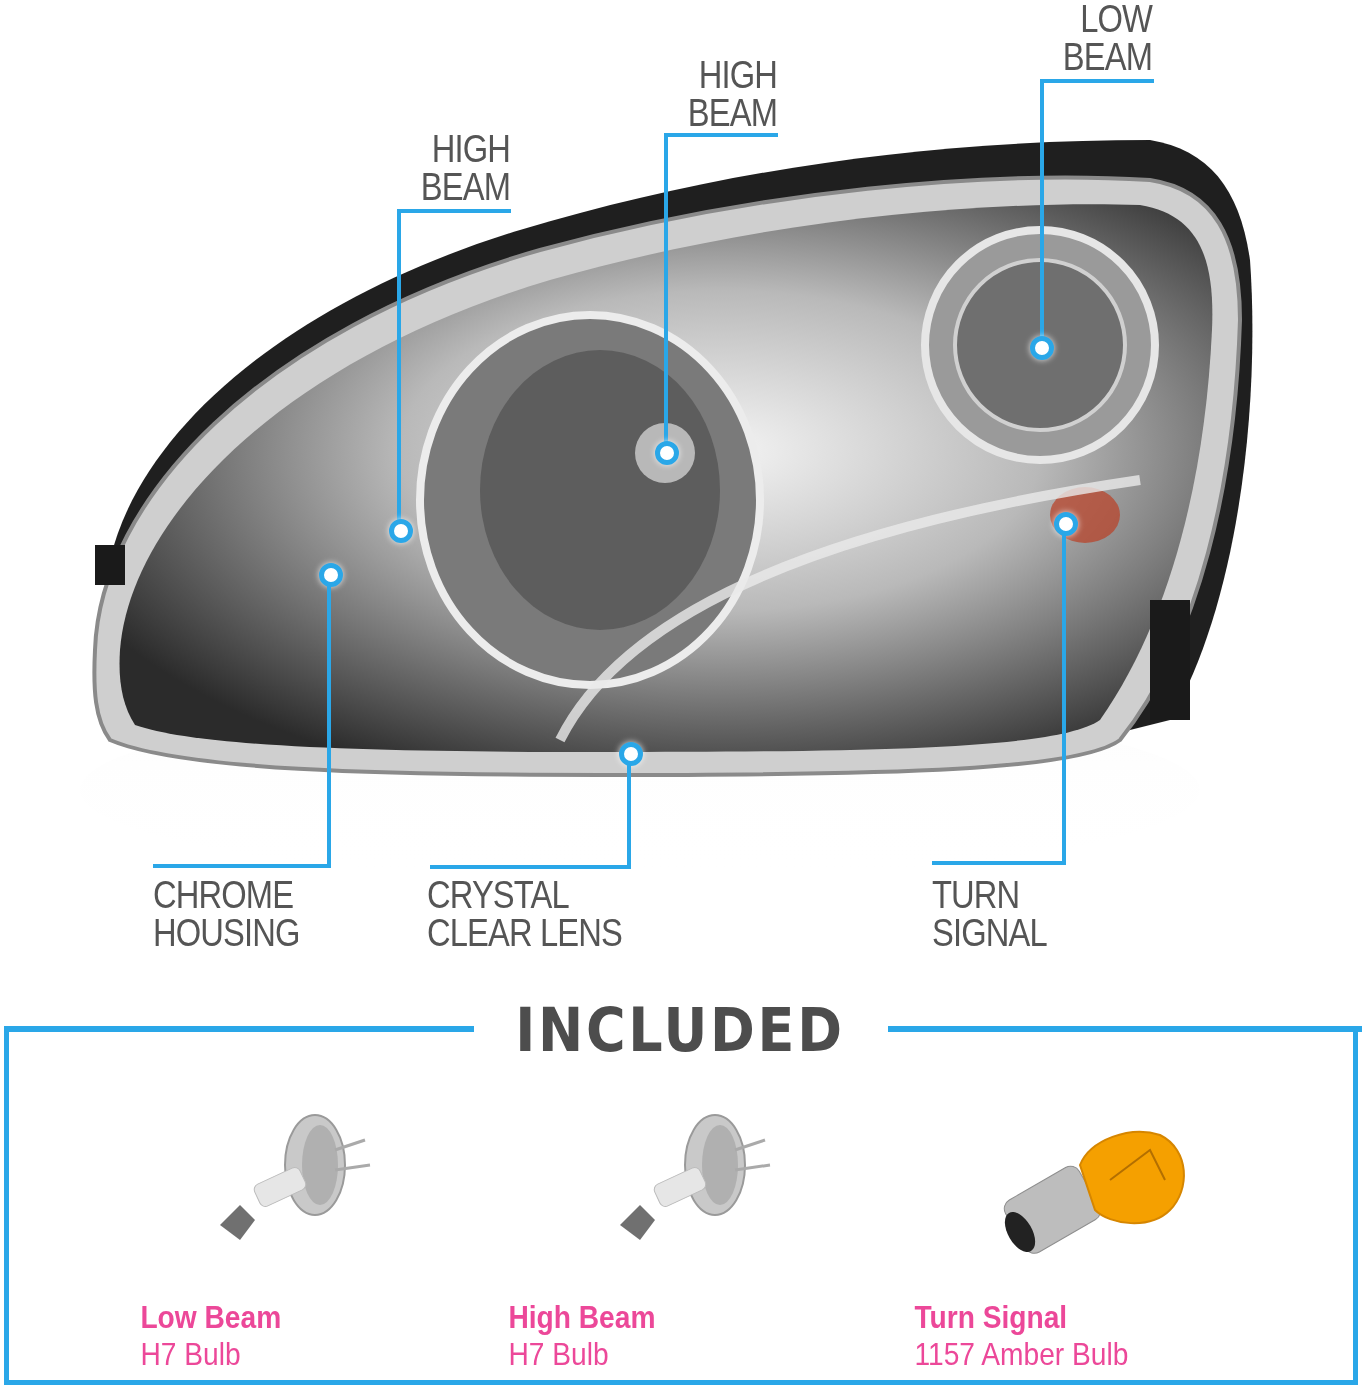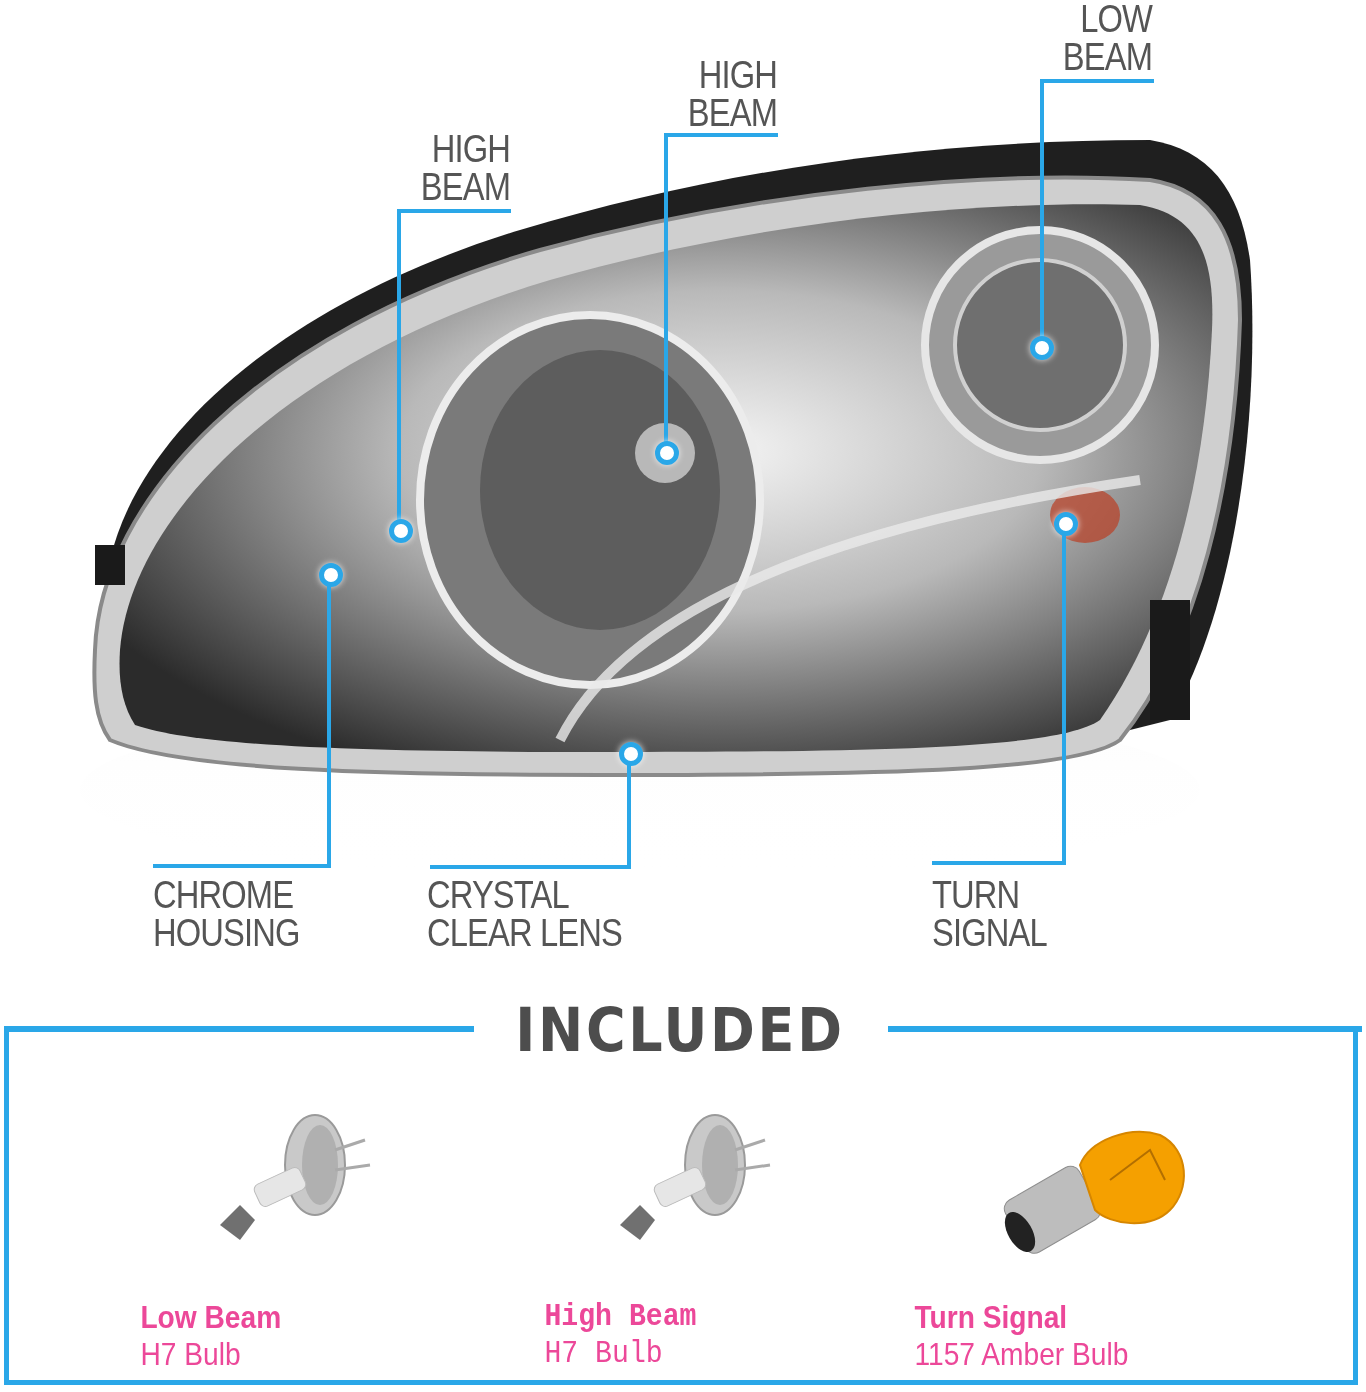--- a/index.html
+++ b/index.html
@@ -137,20 +137,20 @@
   <rect x="10" y="70" width="85" height="60" rx="10" fill="#bdbdbd" stroke="#8e8e8e" transform="rotate(-30 52 100)"></rect>
   <ellipse cx="20" cy="122" rx="12" ry="22" fill="#222" transform="rotate(-30 20 122)"></ellipse>
   <path d="M80 55 C90 30 130 15 160 25 C190 40 190 80 170 100 C150 120 110 115 95 100 Z" fill="#f5a000" stroke="#d68600" stroke-width="2"></path>
   <path d="M110 70 L150 40 L165 70" stroke="#b36f00" stroke-width="2" fill="none"></path>
 </svg>
 
 <div class="item" style="left:120px;">
   <div class="t">Low Beam</div>
   <div class="s">H7 Bulb</div>
 </div>
-<div class="item" style="left:524px;font-family:Liberation Mono, monospace;">
+<div class="item" style="left:488px;">
   <div class="t">High Beam</div>
   <div class="s">H7 Bulb</div>
 </div>
 <div class="item" style="left:894px;">
   <div class="t">Turn Signal</div>
   <div class="s">1157 Amber Bulb</div>
 </div>
 
 </body></html>

